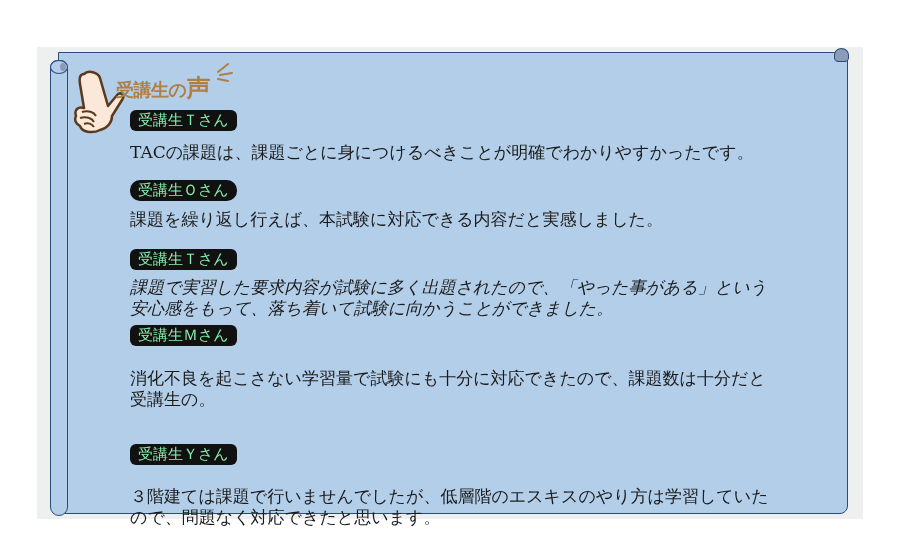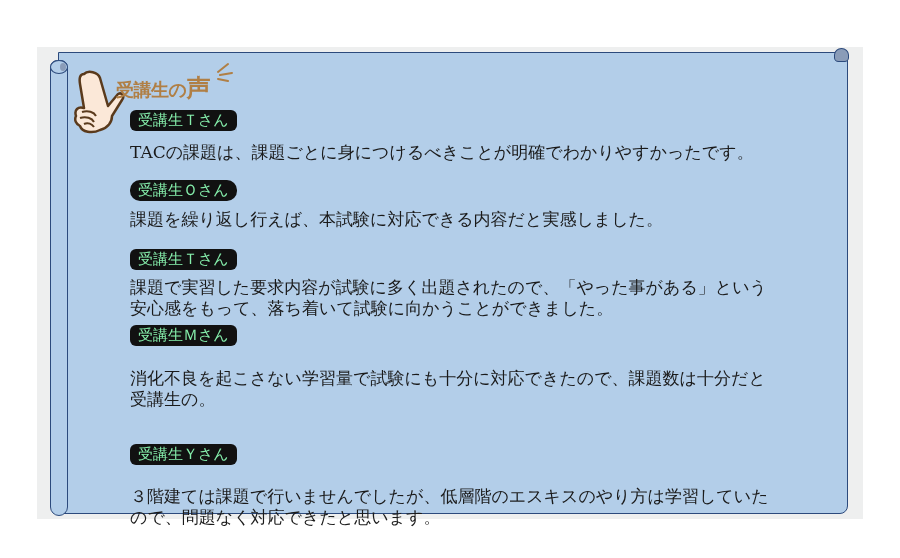--- a/index.html
+++ b/index.html
@@ -77,21 +77,21 @@
   <path d="M6 12 L16 4 M8 15 L20 13 M6 19 L16 21" stroke="#b07f45" stroke-width="2" fill="none" stroke-linecap="round"></path>
 </svg>
 
 <div class="badge" style="top:110px;">受講生Ｔさん</div>
 <div class="text" style="top:142px;">TACの課題は、課題ごとに身につけるべきことが明確でわかりやすかったです。</div>
 
 <div class="badge" style="top:180px;border-radius:10px;">受講生Ｏさん</div>
 <div class="text" style="top:209px;">課題を繰り返し行えば、本試験に対応できる内容だと実感しました。</div>
 
 <div class="badge" style="top:249px;">受講生Ｔさん</div>
-<div class="text" style="top:277px;">課題で実習した要求内容が試験に多く出題されたので、「やった事がある」という
+<div class="text" style="top:277px;font-style:italic;">課題で実習した要求内容が試験に多く出題されたので、「やった事がある」という
 安心感をもって、落ち着いて試験に向かうことができました。</div>
 
 <div class="badge" style="top:325px;">受講生Ｍさん</div>
 <div class="text" style="top:368px;">消化不良を起こさない学習量で試験にも十分に対応できたので、課題数は十分だと
 受講生の。</div>
 
 <div class="badge" style="top:444px;">受講生Ｙさん</div>
 <div class="text" style="top:458px;margin-top:28px;">３階建ては課題で行いませんでしたが、低層階のエスキスのやり方は学習していた
 ので、問題なく対応できたと思います。</div>
 

